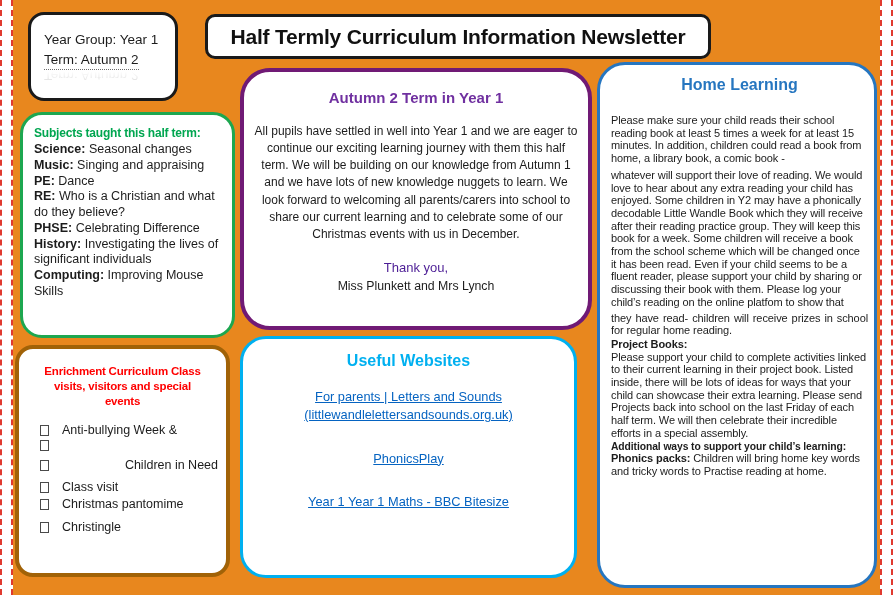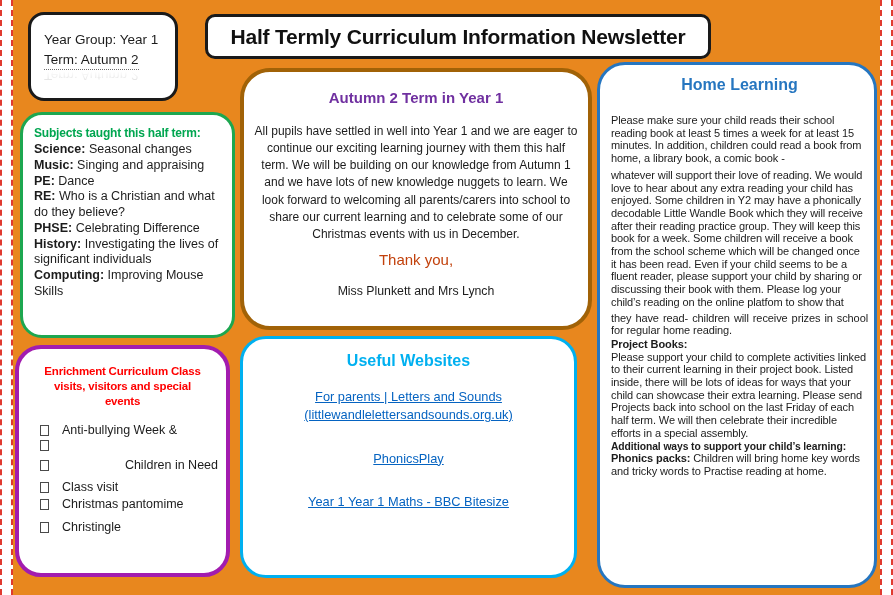--- a/index.html
+++ b/index.html
@@ -67,21 +67,21 @@
   }
   .subjects-title {
     color: #00A650; font-weight: 700; font-size: 12px;
     letter-spacing: -0.2px; margin-bottom: 1px;
   }
   .subj b { font-weight: 700; }
 
   
   .enrichment-box {
     left: 15px; top: 345px; width: 215px; height: 232px;
-    border: 4px solid #a21caf; border-radius: 26px;
+    border: 4px solid #a16207; border-radius: 18px;
     padding: 15px 8px 0 8px;
   }
   .enrichment-title {
     color: #FF0000; font-weight: 700; font-size: 11.5px;
     text-align: center; line-height: 1.32; letter-spacing: -0.2px;
     padding: 0 14px;
   }
   .check-list { margin-top: 13px; padding-left: 13px; }
   .crow { display: flex; gap: 13px; font-size: 12.5px; color: #1c1c1c; align-items: flex-start; }
   .crow .cbx {
@@ -93,31 +93,31 @@
   .crow.r1 { margin-top: 1px; }
   .crow.r2 { margin-top: 7px; justify-content: space-between; }
   .crow.r3 { margin-top: 8px; }
   .crow.r4 { margin-top: 3px; }
   .crow.r5 { margin-top: 3px; }
   .crow.r6 { margin-top: 9px; }
 
   
   .autumn-box {
     left: 240px; top: 68px; width: 352px; height: 262px;
-    border: 4px solid #a16207; border-radius: 30px;
+    border: 4px solid #701a75; border-radius: 30px;
     padding: 17px 6px 0 6px;
     text-align: center;
   }
   .autumn-title { color: #7030A0; font-weight: 700; font-size: 15px; }
   .autumn-body {
     margin-top: 17px; font-size: 12px; line-height: 1.43; color: #1c1c1c;
     padding: 0 4px;
   }
-  .autumn-thanks { margin-top: 8px; font-size: 15px; color: #c2410c; }
-  .autumn-sign   { margin-top: 16px; font-size: 12.3px; color: #1c1c1c; }
+  .autumn-thanks { margin-top: 17px; font-size: 13px; color: #4c1d95; }
+  .autumn-sign   { margin-top: 4px; font-size: 12.3px; color: #1c1c1c; }
 
   
   .websites-box {
     left: 240px; top: 336px; width: 337px; height: 242px;
     border: 3px solid #00B0F0; border-radius: 26px;
     padding-top: 13px; text-align: center;
   }
   .websites-title { color: #00B0F0; font-weight: 700; font-size: 16px; }
   .wlink-row { margin-top: 25px; padding: 0 20px; }
   .wlink-row.first { margin-top: 17px; }

